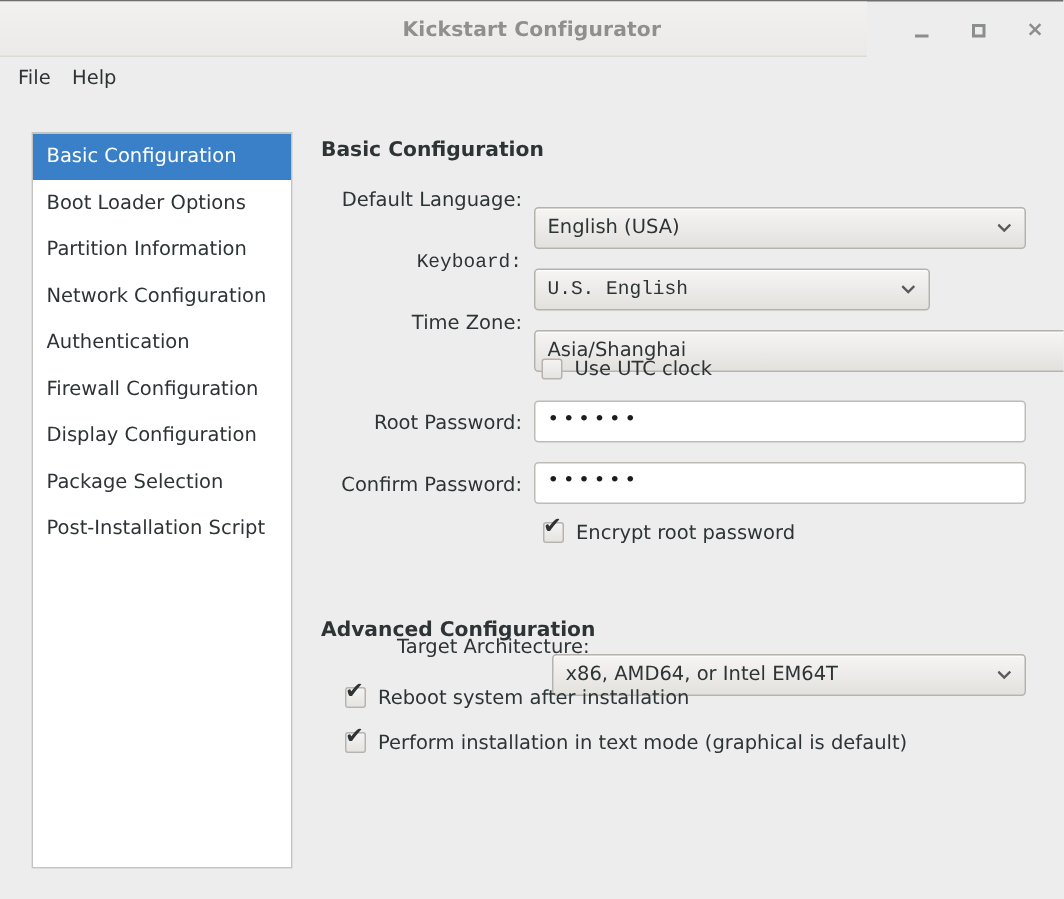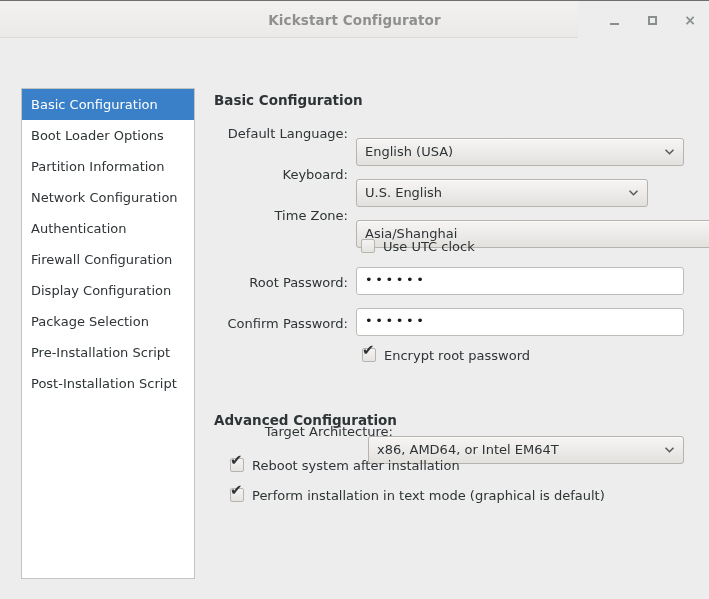--- a/index.html
+++ b/index.html
@@ -253,50 +253,53 @@
       <span class="dash"></span>
     </div>
     <div class="wbtn" id="btn-max">
       <span class="sq"></span>
     </div>
     <div class="wbtn" id="btn-close">
       <span class="xg">×</span>
     </div>
   </div>
 
+  <div id="menubar">
+    <div class="menu-item" id="menu-file">File</div>
+    <div class="menu-item" id="menu-help">Help</div>
+  </div>
 
   <div id="sidebar">
     <div class="side-item selected">Basic Configuration</div>
     <div class="side-item">Boot Loader Options</div>
     <div class="side-item">Partition Information</div>
     <div class="side-item">Network Configuration</div>
     <div class="side-item">Authentication</div>
     <div class="side-item">Firewall Configuration</div>
     <div class="side-item">Display Configuration</div>
     <div class="side-item">Package Selection</div>
-    <div class="side-item">Pre-Installation Script</div>
     <div class="side-item">Post-Installation Script</div>
   </div>
 
   <div id="content">
 
     <div class="section-title" style="top:4px;">Basic Configuration</div>
 
     <div class="field-label" style="left:0px; top:36px;">Default Language:</div>
     <div class="combo" style="left:142px; top:30px; width:328px;">
       <span class="combo-text">English (USA)</span>
       <span class="chev">
         <svg width="9" height="6" viewBox="0 0 9 6">
             <path d="M0.5 0.7 L4.5 4.7 L8.5 0.7" fill="none" stroke="#5a5a5a" stroke-width="1.6"></path>
           </svg>
       </span>
     </div>
 
-    <div class="field-label" style="left:0px; top:77px;">Keyboard:</div>
-    <div class="combo" style="left:142px; top:71px; width:292px;">
+    <div class="field-label" style="left:0px; top:77px;font-family:Liberation Mono, monospace;">Keyboard:</div>
+    <div class="combo" style="left:142px; top:71px; width:264px;font-family:Liberation Mono, monospace;">
       <span class="combo-text">U.S. English</span>
       <span class="chev">
         <svg width="9" height="6" viewBox="0 0 9 6">
             <path d="M0.5 0.7 L4.5 4.7 L8.5 0.7" fill="none" stroke="#5a5a5a" stroke-width="1.6"></path>
           </svg>
       </span>
     </div>
 
     <div class="field-label" style="left:0px; top:118px;">Time Zone:</div>
     <div class="combo" style="left:142px; top:112px; width:380px;">

